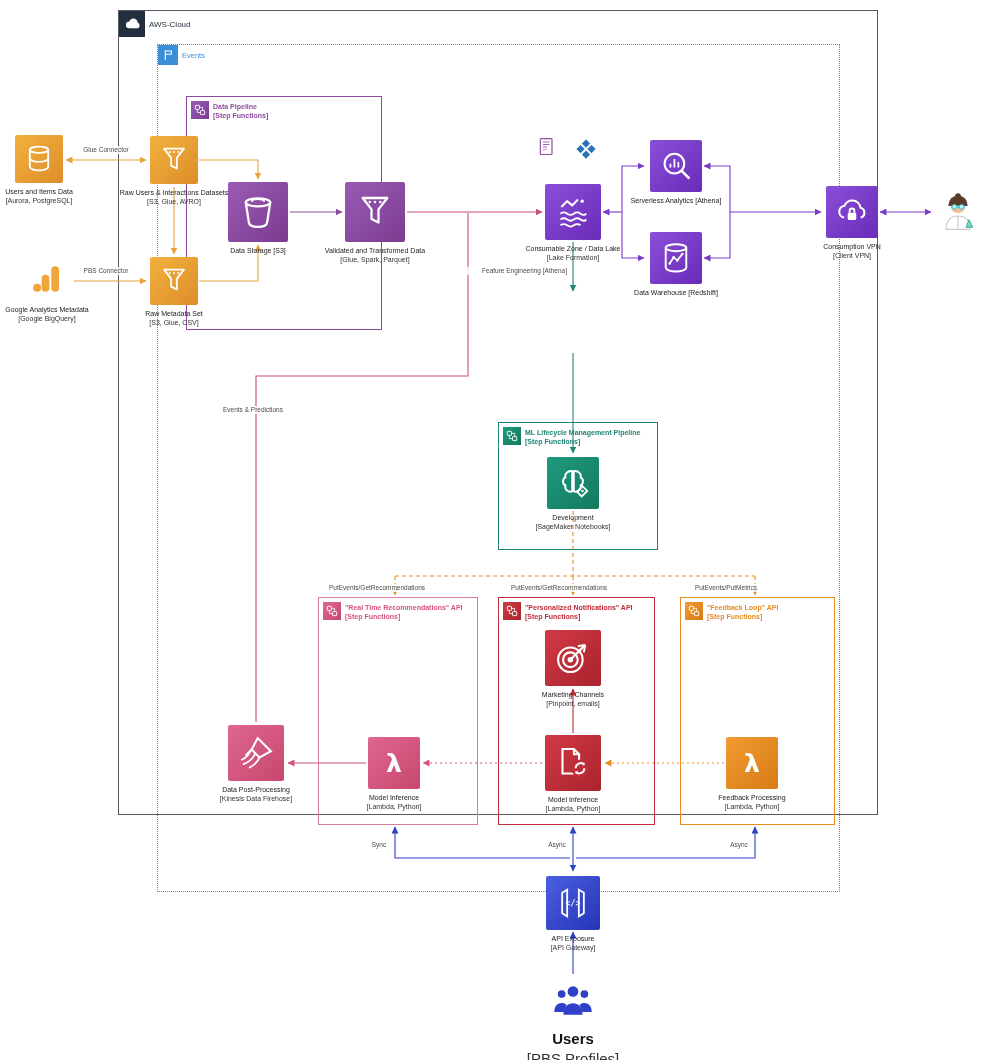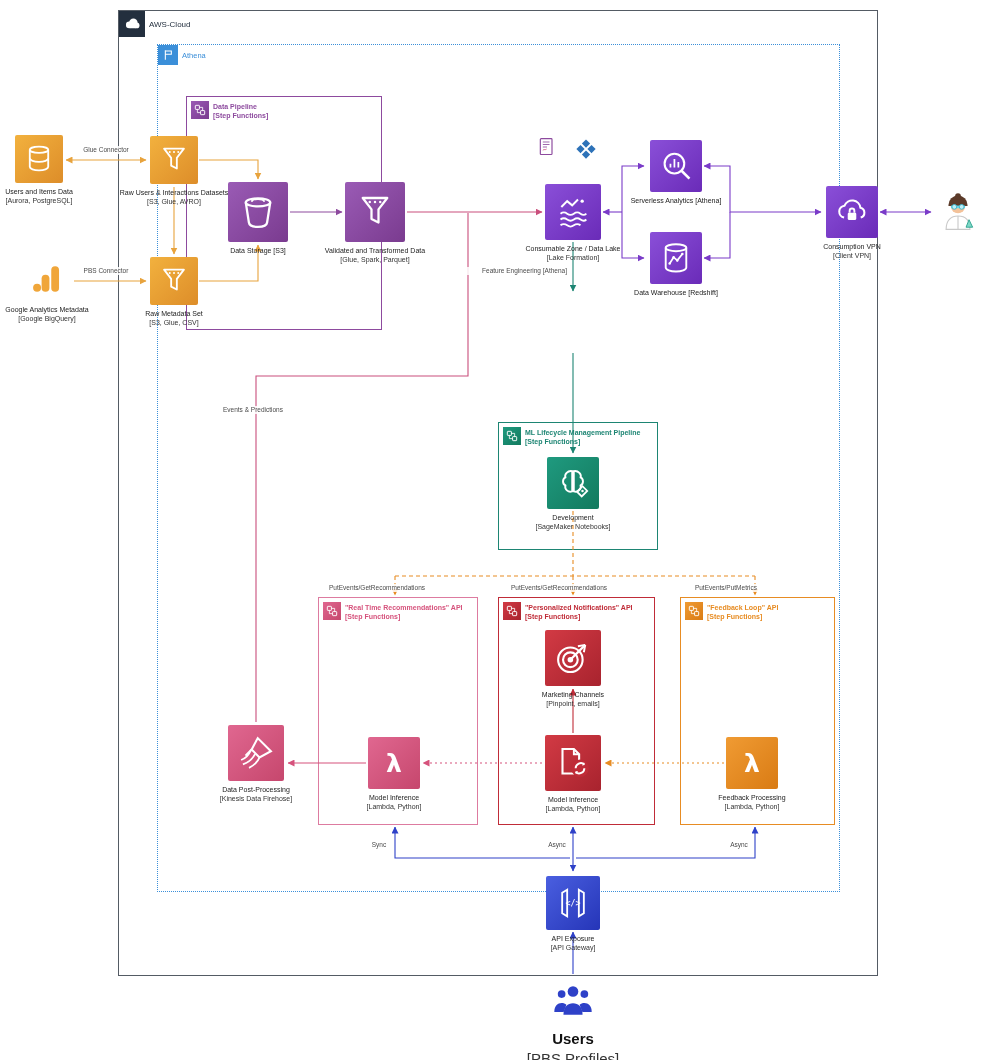--- a/index.html
+++ b/index.html
@@ -36,21 +36,21 @@
   .users-label .l2{font-weight:normal;}
   .elabel{position:absolute;font-size:6.5px;color:#4a4a4a;text-align:center;line-height:1.2;background:rgba(255,255,255,.85);}
   .elabel.right{text-align:right;}
   svg.edges{position:absolute;left:0;top:0;pointer-events:none;}
 </style>
 </head>
 <body>
 
 <div class="canvas">
 
-  <div class="container cloud" style="left:118px;top:10px;width:760px;height:966px">
+  <div class="container cloud" style="left:118px;top:10px;width:760px;height:805px">
     <div class="chead">
       <div class="mini bg-navy" style="width:26px;height:26px">
         <svg width="22" height="22" viewBox="0 0 24 24">
             <g fill="#fff">
               <circle cx="9" cy="13" r="3.6"></circle>
               <circle cx="13.5" cy="10.5" r="4.6"></circle>
               <circle cx="17" cy="13.5" r="3.2"></circle>
               <rect x="8" y="12.5" width="9.5" height="4.2" rx="2"></rect>
             </g>
           </svg>
@@ -62,21 +62,21 @@
   </div>
 
   <div class="container region" style="left:157px;top:44px;width:683px;height:848px">
     <div class="chead">
       <div class="mini bg-region" style="width:20px;height:20px">
         <svg width="16" height="16" viewBox="0 0 24 24">
             <path d="M8 5 V19 M8 6 H17 V11 H8" stroke="#fff" stroke-width="1.6" fill="none"></path>
           </svg>
       </div>
       <div class="ctitle" style="color:#3b8fd9;font-weight:normal;font-size:7.5px;padding-top:6px">
-          <span>Athena</span>
+          <span>Events</span>
         </div>
     </div>
   </div>
 
   <div class="container c-purple" style="left:186px;top:96px;width:196px;height:234px">
     <div class="chead" style="padding:4px">
       <div class="mini bg-purple">
         <svg width="14" height="14" viewBox="0 0 24 24">
             <rect x="4" y="4" width="7" height="7" rx="1" fill="none" stroke="#fff" stroke-width="1.6"></rect>
             <rect x="13" y="13" width="7" height="7" rx="1" fill="none" stroke="#fff" stroke-width="1.6"></rect>

